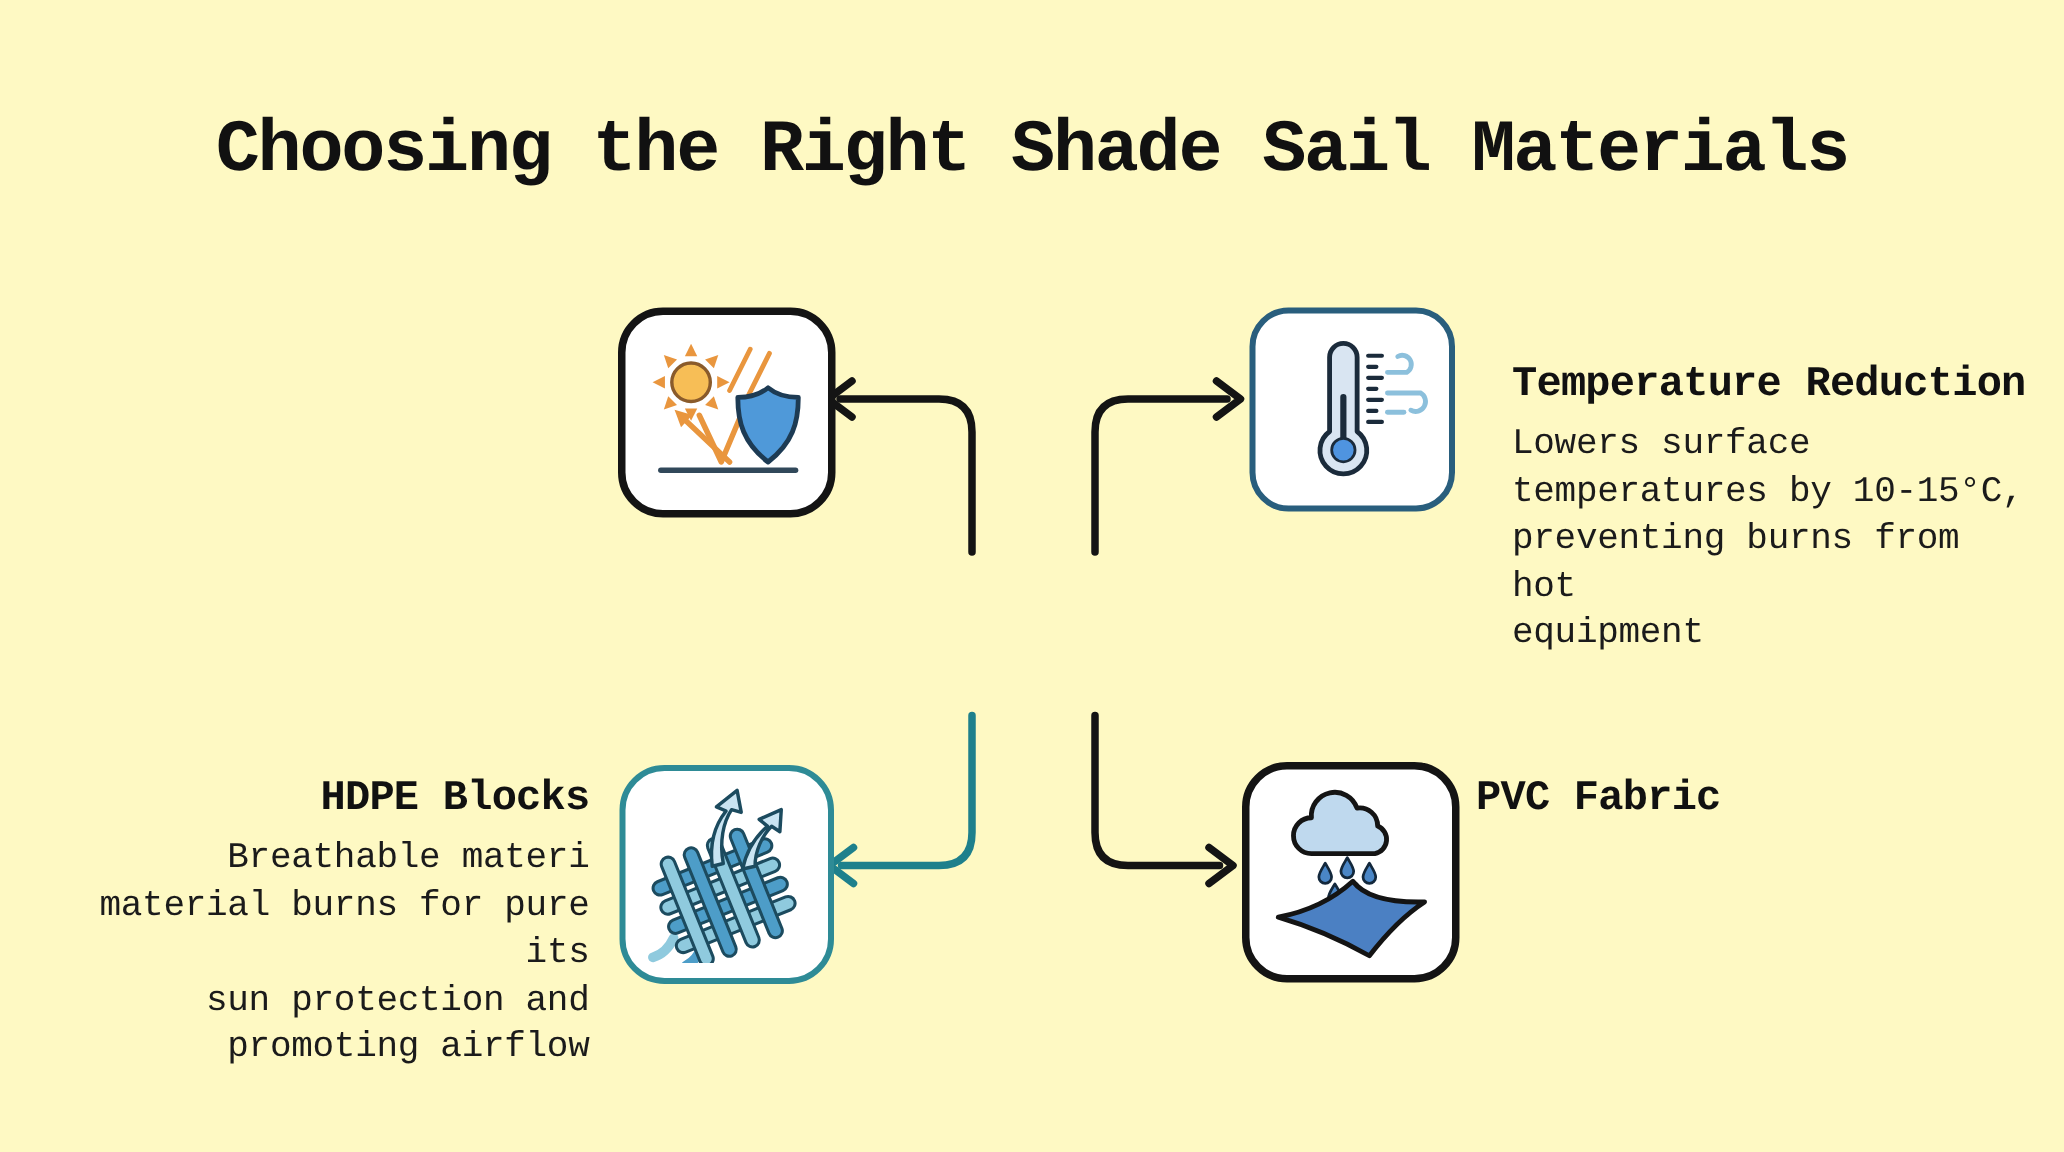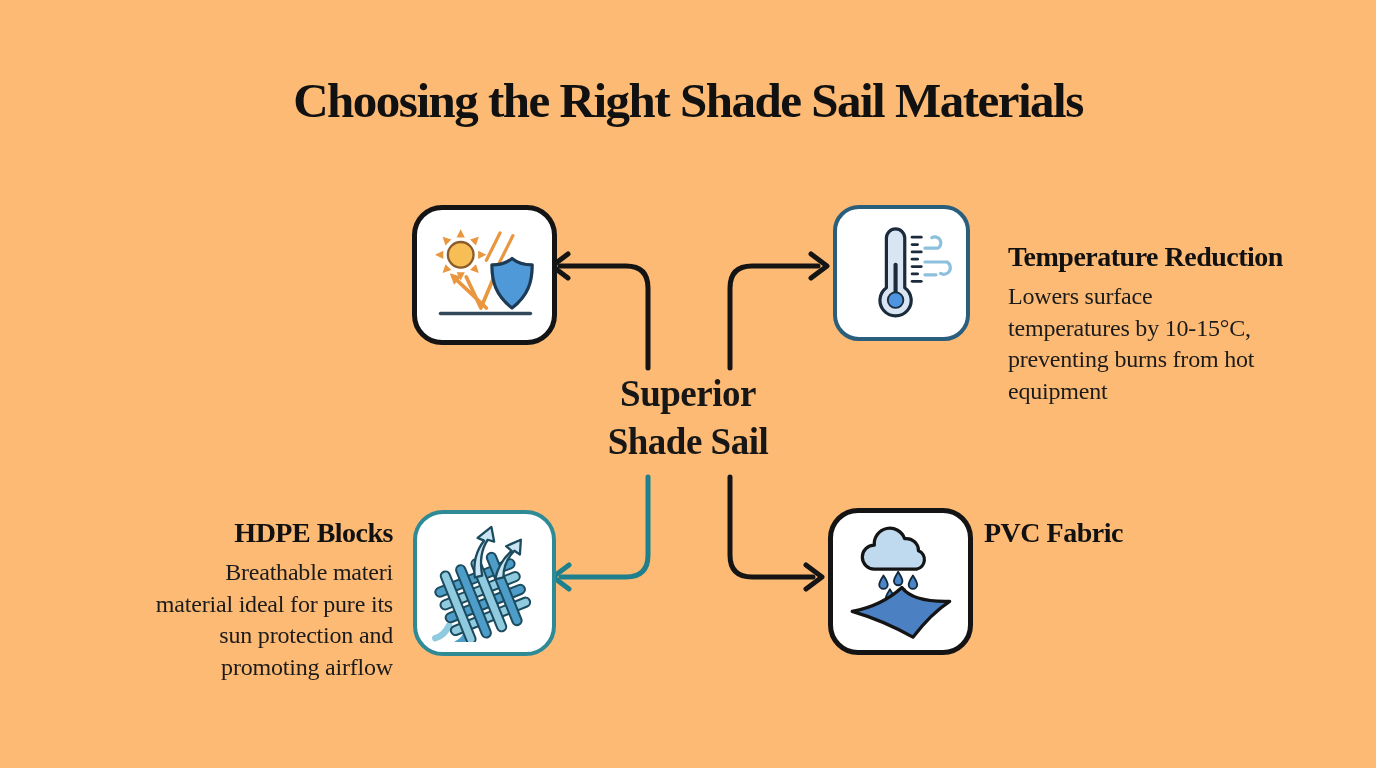--- a/index.html
+++ b/index.html
@@ -1,18 +1,18 @@
 <!DOCTYPE html>
 <html style="--ink: #141414; --teal: #1E808C; --teal_border: #2E8B96; --steel_border: #295E7D; --orange: #E9963E; --sun: #F7BE56; --sun_ring: #8A5B2B; --shield_blue: #4F99D9; --shield_edge: #1D3B54; --ground: #31485A; --thermo_fill: #D9E5F2; --thermo_edge: #1B2B3B; --bulb_blue: #4F94E0; --wind_blue: #8CC0DC; --weave_mid: #4D9DC8; --weave_light: #8FCADE; --weave_edge: #1C4B5F; --arrow_light: #C9E4F2; --cloud_fill: #BFD9EE; --drop_blue: #4A86C6; --sail_blue: #4B80C3;"><head>
 <meta charset="utf-8">
 <style>
   html,body{margin:0;padding:0;background:#fff;}
   .canvas{
-    position:relative;width:1376px;height:768px;background:#fdba74;overflow:hidden;
-    font-family:Liberation Serif, serif;color:#141414;
+    position:relative;width:1376px;height:768px;background:#fef9c3;overflow:hidden;
+    font-family:Liberation Mono, monospace;color:#141414;
   }
   .title{
     position:absolute;left:0;right:0;top:72px;margin:0;text-align:center;
     font-size:49px;font-weight:700;letter-spacing:-1.5px;color:#111;
   }
   .conn{position:absolute;left:0;top:0;pointer-events:none;}
   .conn path{fill:none;stroke-width:5;stroke-linecap:round;stroke-linejoin:round;}
   .conn .ln-black{stroke:var(--ink);}
   .conn .ln-teal{stroke:var(--teal);}
   .icon-box{
@@ -55,22 +55,20 @@
     <g>
       <path class="ln-teal" d="M 648 477 L 648 555 Q 648 577 626 577 L 561 577"></path>
       <path class="ln-teal" d="M 569 565 L 553 577 L 569 589"></path>
     </g>
     <g>
       <path class="ln-black" d="M 730 477 L 730 555 Q 730 577 752 577 L 813 577"></path>
       <path class="ln-black" d="M 806 565 L 822 577 L 806 589"></path>
     </g>
   </svg>
 
-  <div class="center-label">Superior
-Shade Sail</div>
 
   <div class="icon-box box-black" style="left:412px;top:205px;width:135px;height:130px;">
     <svg width="116" height="110" viewBox="0 0 125 120">
       <line x1="14" y1="102" x2="112" y2="102" style="stroke:var(--ground)" stroke-width="4" stroke-linecap="round"></line>
       <g>
         <polygon points="64,38 55,33.5 55,42.5" style="fill:var(--orange)"></polygon>
         <polygon points="55.8,18.2 52.6,27.8 46.2,21.4" style="fill:var(--orange)"></polygon>
         <polygon points="36,10 31.5,19 40.5,19" style="fill:var(--orange)"></polygon>
         <polygon points="16.2,18.2 25.8,21.4 19.4,27.8" style="fill:var(--orange)"></polygon>
         <polygon points="8,38 17,33.5 17,42.5" style="fill:var(--orange)"></polygon>
@@ -112,21 +110,21 @@
         <path d="M 86 32 h 14 a 6.5 6.5 0 1 0 -6.5 -11.5"></path>
         <path d="M 86 47 h 24 a 7 7 0 1 1 -7 12.5"></path>
         <path d="M 86 61 h 12"></path>
       </g>
     </svg>
   </div>
 
   <div class="text-block align-right" style="right:983px;top:516px;width:360px;">
     <h2>HDPE Blocks</h2>
     <div class="body">Breathable materi
-material ideal for pure its
+material burns for pure its
 sun protection and
 promoting airflow</div>
   </div>
   <div class="icon-box box-teal" style="left:413px;top:510px;width:135px;height:138px;">
     <svg width="115" height="118" viewBox="0 0 125 128">
       <path d="M 24 110 q -5 11 -15 14" style="stroke:var(--weave_light)" stroke-width="7" fill="none" stroke-linecap="round"></path>
       <path d="M 44 117 q -3 9 -11 13" style="stroke:var(--weave_mid)" stroke-width="7" fill="none" stroke-linecap="round"></path>
       <g transform="rotate(-22 60 78)" style="stroke:var(--weave_edge)" stroke-width="2.2">
         <rect x="14" y="52" width="92" height="10" rx="5" style="fill:var(--weave_mid)"></rect>
         <rect x="14" y="67" width="92" height="10" rx="5" style="fill:var(--weave_light)"></rect>

